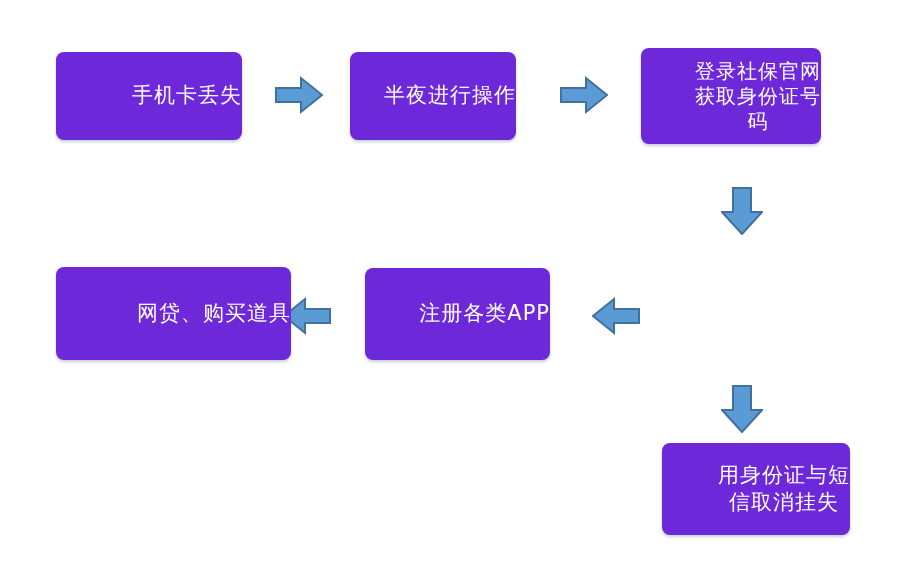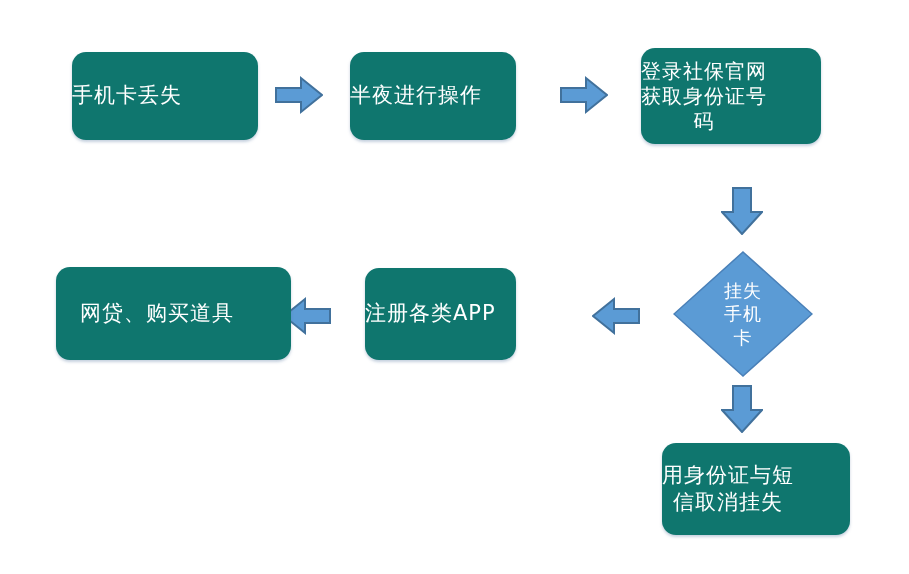--- a/index.html
+++ b/index.html
@@ -6,41 +6,41 @@
   .canvas {
     position: relative;
     width: 909px;
     height: 574px;
     background: #ffffff;
     font-family: "DejaVu Sans", "Liberation Sans", sans-serif;
     overflow: hidden;
   }
   .node {
     position: absolute;
-    background: #0f766e;
-    border-radius: 14px;
+    background: #6d28d9;
+    border-radius: 8px;
     display: flex;
     align-items: center;
-    justify-content: flex-start;
+    justify-content: flex-end;
     box-shadow: 0 2px 3px rgba(90,120,160,0.35);
   }
   .node-label {
     color: #ffffff;
     text-align: center;
     white-space: pre-line;
     font-size: 21px;
     line-height: 1.3;
     letter-spacing: 1px;
   }
   
-  .n-lost     { left: 72px;  top: 52px;  width: 186px; height: 88px; }
+  .n-lost     { left: 56px;  top: 52px;  width: 186px; height: 88px; }
   .n-midnight { left: 350px; top: 52px;  width: 166px; height: 88px; }
   .n-getid    { left: 641px; top: 48px;  width: 180px; height: 96px; }
   .n-getid .node-label  { font-size: 20px; line-height: 1.25; }
-  .n-apps     { left: 365px; top: 268px; width: 151px; height: 92px; }
+  .n-apps     { left: 365px; top: 268px; width: 185px; height: 92px; }
   .n-loans    { left: 56px;  top: 267px; width: 211px; height: 93px; padding-left: 24px; }
   .n-cancel   { left: 662px; top: 443px; width: 188px; height: 92px; }
   .n-cancel .node-label { font-size: 21px; line-height: 1.3; }
   
   .diamond-wrap {
     position: absolute;
     left: 673px; top: 251px;
     width: 140px; height: 126px;
   }
   .diamond-wrap svg { position: absolute; left: 0; top: 0; }
@@ -94,28 +94,20 @@
   <div class="node n-getid">
     <span class="node-label">登录社保官网
 获取身份证号
 码</span>
   </div>
 
   <svg class="arrow a-d1" width="42" height="48" viewBox="0 0 42 48">
     <polygon points="12,1 30,1 30,25 41,25 21,47 1,25 12,25"></polygon>
   </svg>
 
-  <div class="diamond-wrap">
-    <svg class="diamond-shape" width="140" height="126" viewBox="0 0 140 126">
-      <polygon points="70,1 139,63 70,125 1,63"></polygon>
-    </svg>
-    <span class="node-label">挂失
-手机
-卡</span>
-  </div>
 
   <svg class="arrow a-l1" width="48" height="40" viewBox="0 0 48 40">
     <polygon points="47,13 22,13 22,3 1,20 22,37 22,27 47,27"></polygon>
   </svg>
 
   <div class="node n-apps">
     <span class="node-label">注册各类APP</span>
   </div>
 
   <svg class="arrow a-l2" width="48" height="40" viewBox="0 0 48 40">

